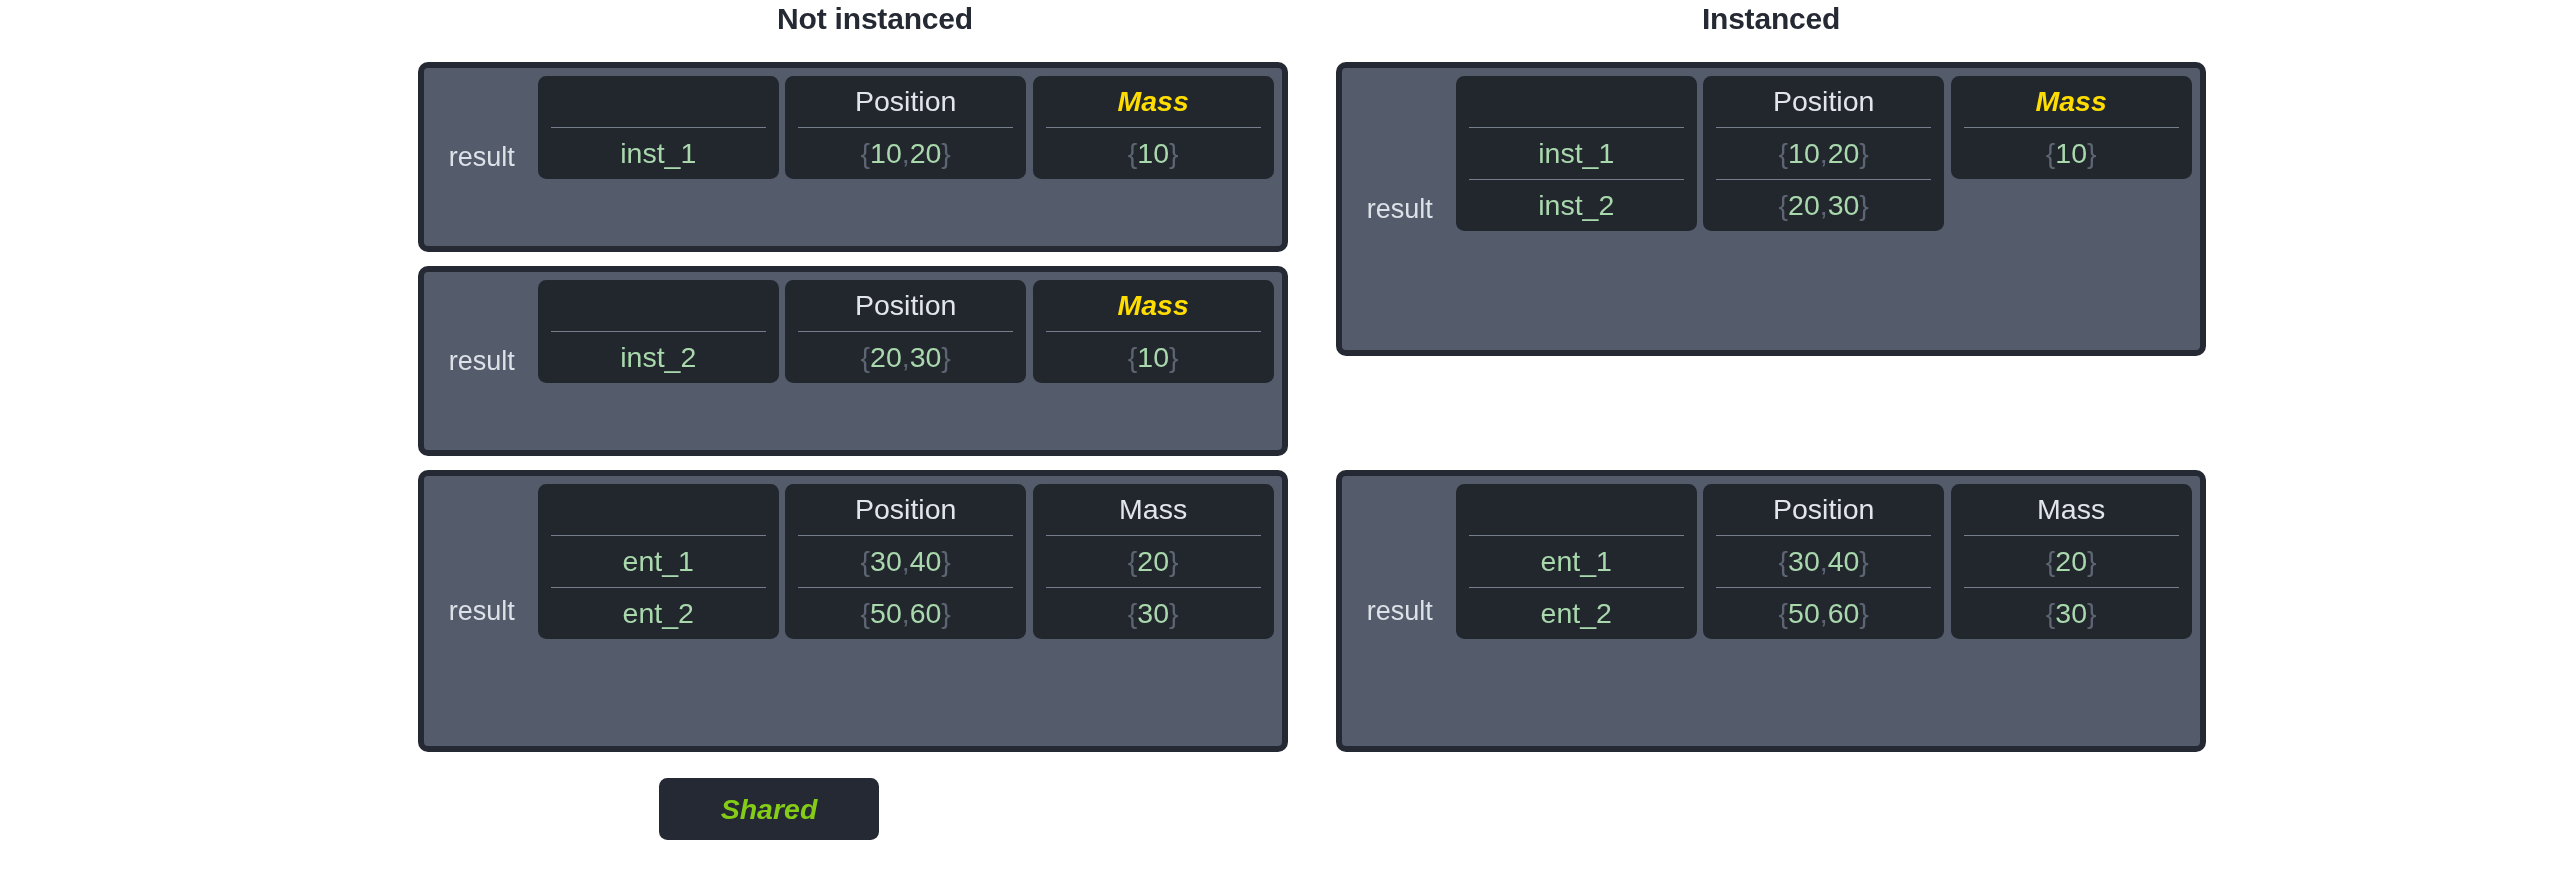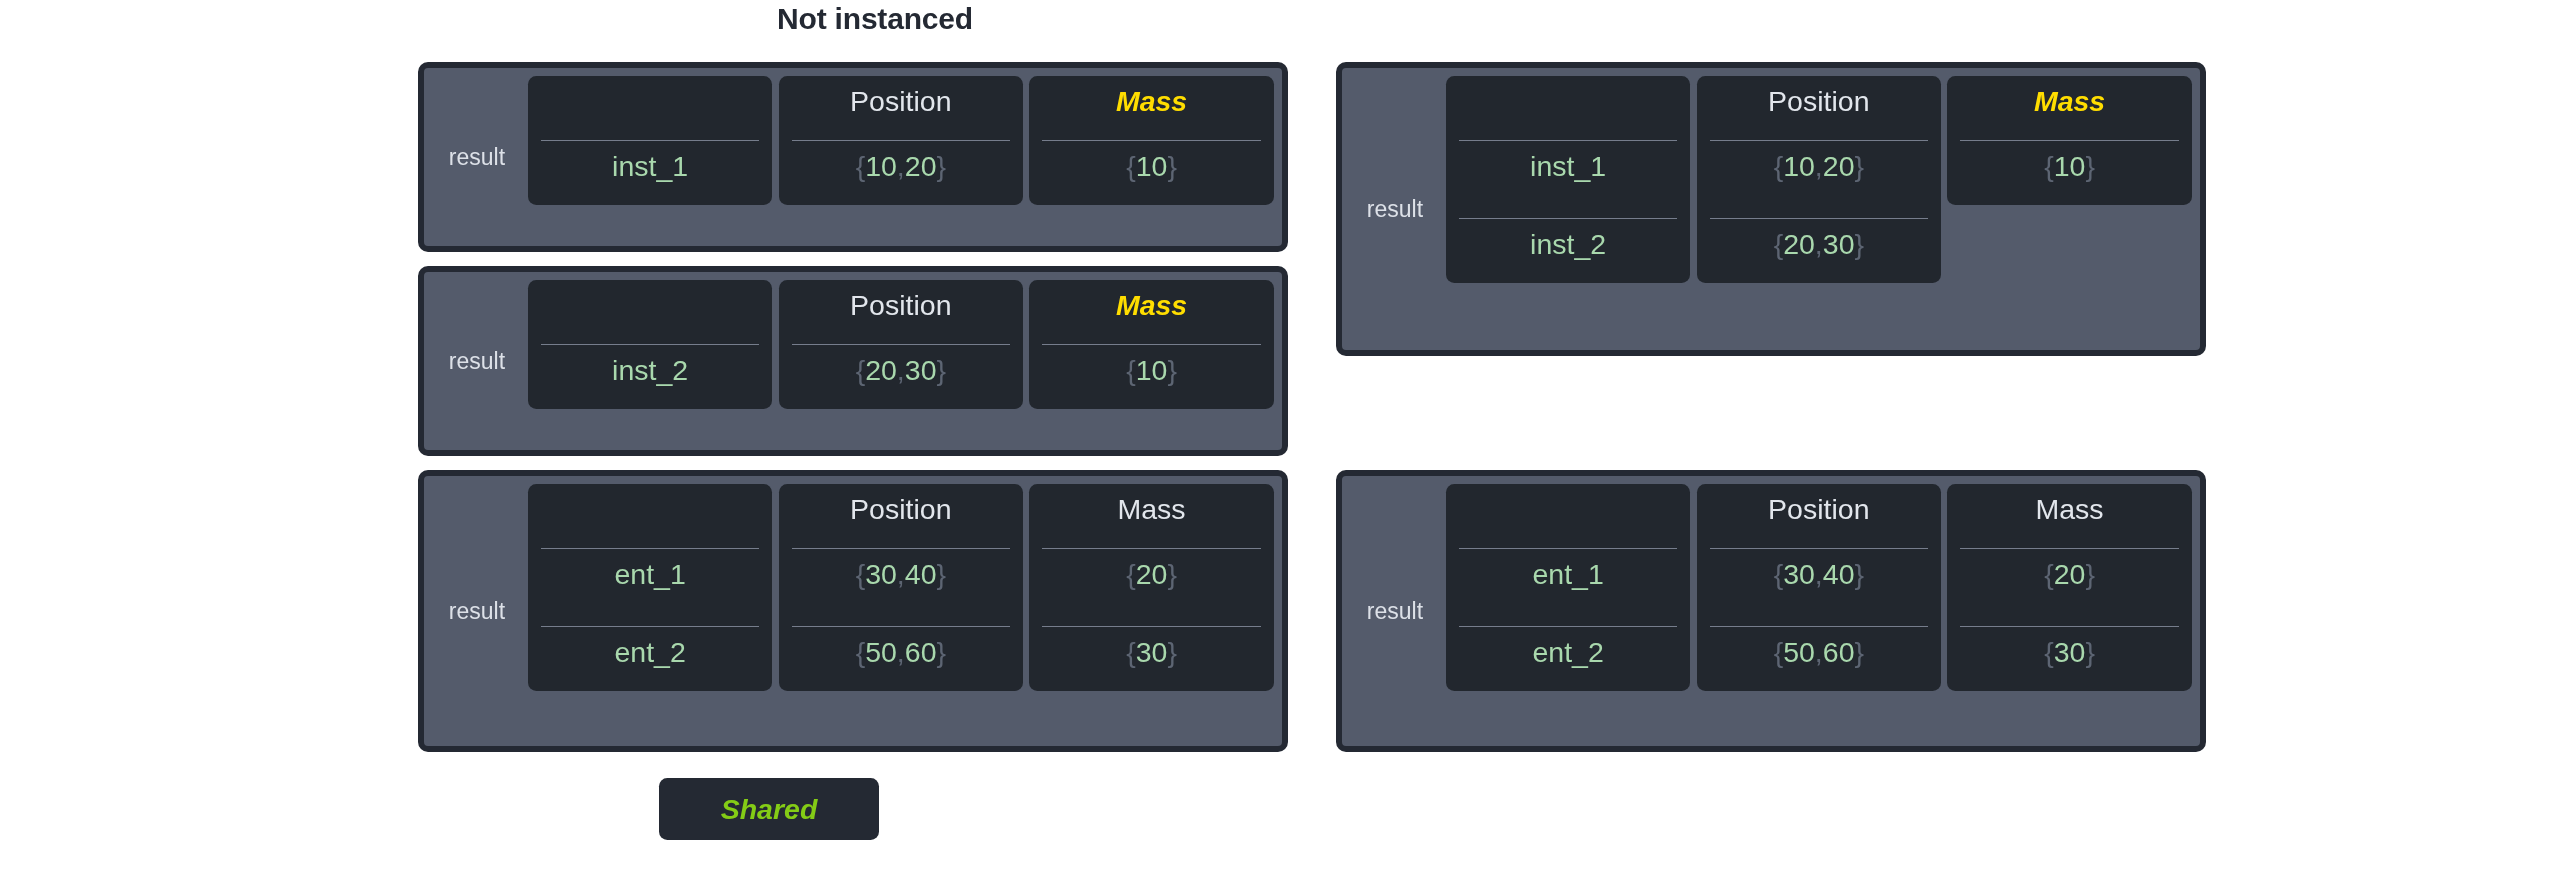--- a/index.html
+++ b/index.html
@@ -48,21 +48,21 @@
     padding: 8.3px;
     gap: 6.4px;
   }
 
   .result-label {
     flex: 0 0 auto;
     display: flex;
     align-items: center;
     justify-content: center;
     color: #dde1e8;
-    font-size: 23px;
+    font-size: 27px;
     padding: 0 16.5px;
     white-space: nowrap;
   }
 
   .cols {
     flex: 1 1 auto;
     display: flex;
     flex-direction: row;
     align-items: flex-start;
     gap: 6.4px;
@@ -96,21 +96,21 @@
 
   .cell {
     height: 51px;
     display: flex;
     align-items: center;
     justify-content: center;
     font-size: 28.5px;
     color: #a9d8ad;
     white-space: nowrap;
     border-top: 1.8px solid #767d8c;
-    margin: 13px 13px;
+    margin: 0 13px;
     padding: 0 5.5px;
   }
   .cell .brace { color: #5d6573; }
   .cell .comma { color: #5d6573; }
 
   
   .legend-chip {
     position: absolute;
     background: #242933;
     border-radius: 8.3px;
@@ -127,20 +127,21 @@
     font-weight: bold;
   }
 </style>
 </head>
 <body>
 
 <div class="stage">
 
   <div class="col-title" id="title-left">Not instanced</div>
 
+  <div class="col-title" id="title-right">Instanced</div>
 
   <div class="table-card" id="tbl-left-1" style="left:418px; top:62px; width:870px; height:190px;">
       <div class="result-label">result</div>
       <div class="cols">
         <div class="col" style="flex: 1 1 0px;">
           <div class="col-head blank">&nbsp;</div>
           <div class="cell">inst_1</div>
         </div>
         <div class="col" style="flex: 1 1 0px;">
           <div class="col-head">Position</div>

